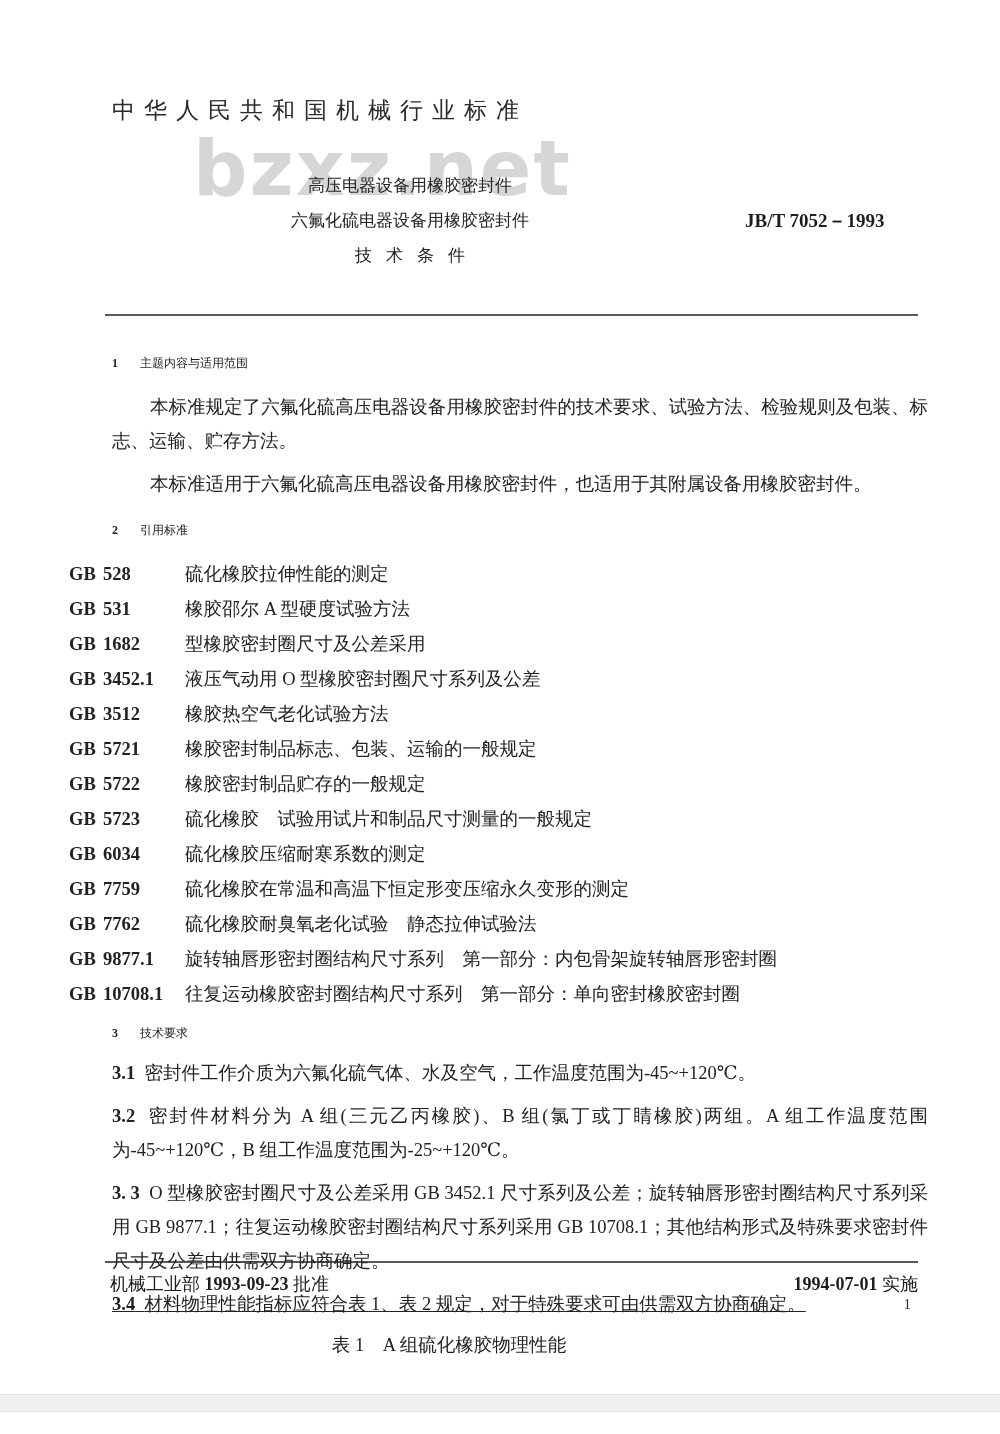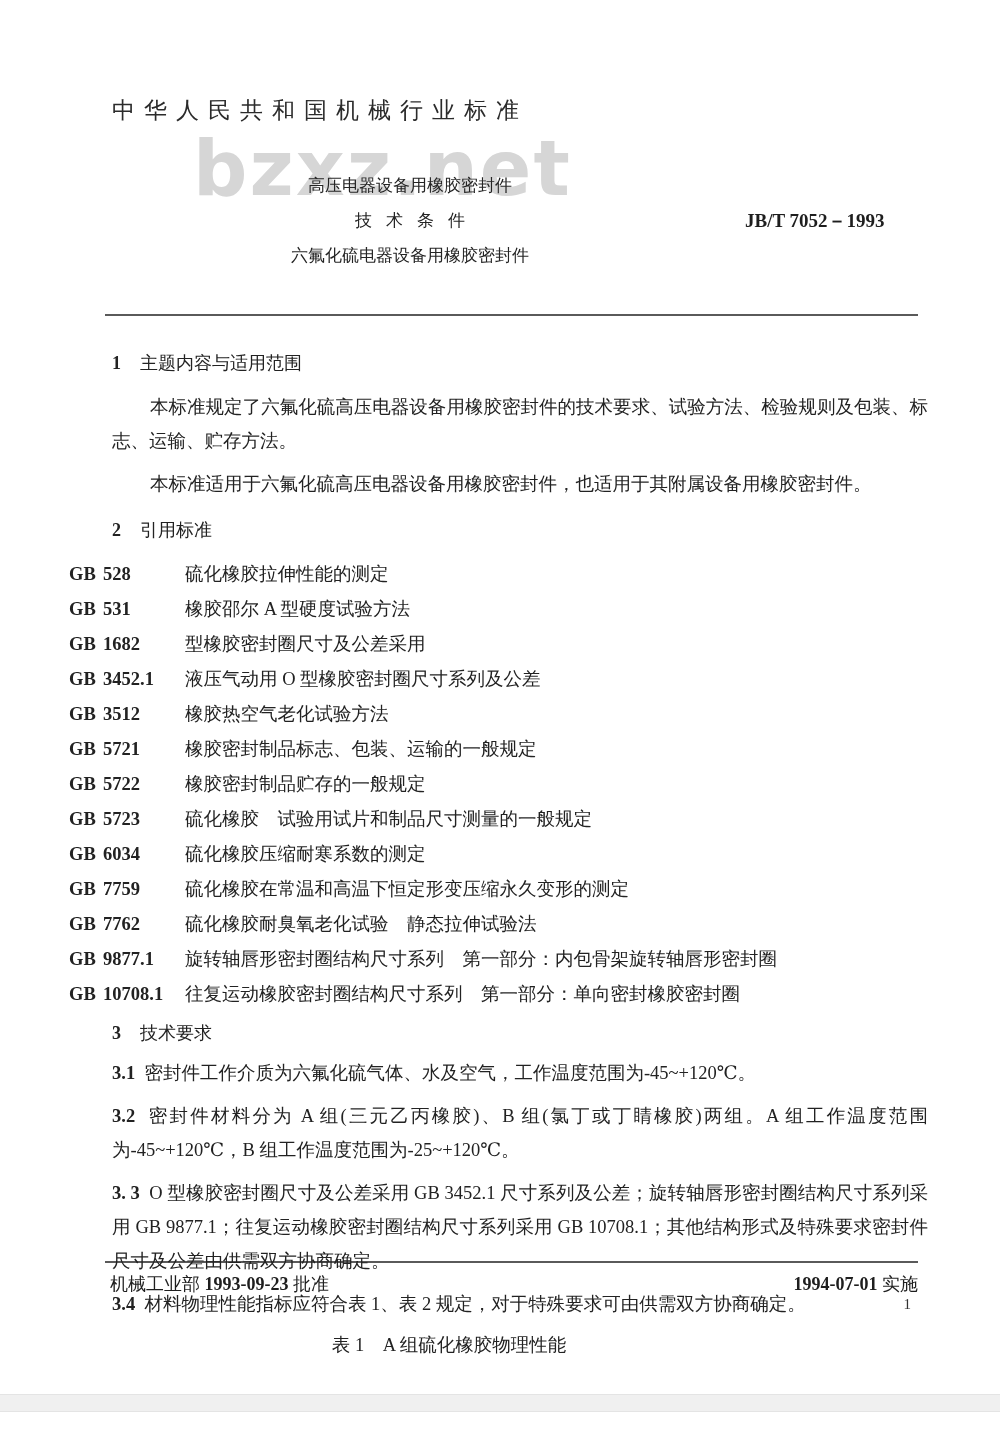--- a/index.html
+++ b/index.html
@@ -90,21 +90,21 @@
   #body-area {
     position: absolute;
     left: 0;
     top: 350px;
     width: 1000px;
     z-index: 3;
   }
   .clause-head {
     margin: 0 0 14px 0;
     padding-left: 112px;
-    font-size: 18px;
+    font-size: 12px;
     line-height: 26px;
     color: #222;
   }
   .clause-head .num {
     display: inline-block;
     width: 28px;
     font-weight: bold;
   }
   .para {
     margin: 0 0 9px 0;
@@ -213,22 +213,22 @@
 <div id="page">
 
   <div id="watermark">bzxz.net</div>
 
   <div id="masthead">
     <span class="mast-text">中华人民共和国机械行业标准</span>
   </div>
 
   <div id="title-block">
     <div class="tline">高压电器设备用橡胶密封件</div>
+    <div class="tline">六氟化硫电器设备用橡胶密封件</div>
     <div class="tline spaced">技术条件</div>
-    <div class="tline">六氟化硫电器设备用橡胶密封件</div>
   </div>
 
   <div id="std-number">JB/T 7052－1993</div>
 
   <div id="rule-top"></div>
 
   <div id="body-area">
 
     <div class="clause-head">
       <span class="num">1</span><span>主题内容与适用范围</span>
@@ -301,21 +301,21 @@
 
     <p class="para" style="text-indent:0;">
       <span class="bn">3.1</span>&nbsp;&nbsp;<span>密封件工作介质为六氟化硫气体、水及空气，工作温度范围为-45~+120℃。</span>
     </p>
     <p class="para" style="text-indent:0;">
       <span class="bn">3.2</span>&nbsp;&nbsp;<span>密封件材料分为 A 组(三元乙丙橡胶)、B 组(氯丁或丁睛橡胶)两组。A 组工作温度范围为-45~+120℃，B 组工作温度范围为-25~+120℃。</span>
     </p>
     <p class="para" style="text-indent:0;">
       <span class="bn">3. 3</span>&nbsp;&nbsp;<span>O 型橡胶密封圈尺寸及公差采用 GB 3452.1 尺寸系列及公差；旋转轴唇形密封圈结构尺寸系列采用 GB 9877.1；往复运动橡胶密封圈结构尺寸系列采用 GB 10708.1；其他结构形式及特殊要求密封件尺寸及公差由供需双方协商确定。</span>
     </p>
-    <p class="para" style="text-indent:0;">
+    <p class="para" style="text-indent:0;text-decoration:underline;">
       <span class="bn">3.4</span>&nbsp;&nbsp;<span>材料物理性能指标应符合表 1、表 2 规定，对于特殊要求可由供需双方协商确定。</span>
     </p>
 
     <div id="table-caption">表 1　A 组硫化橡胶物理性能</div>
 
   </div>
 
   <div id="rule-bottom"></div>
 
   <div id="footer">

